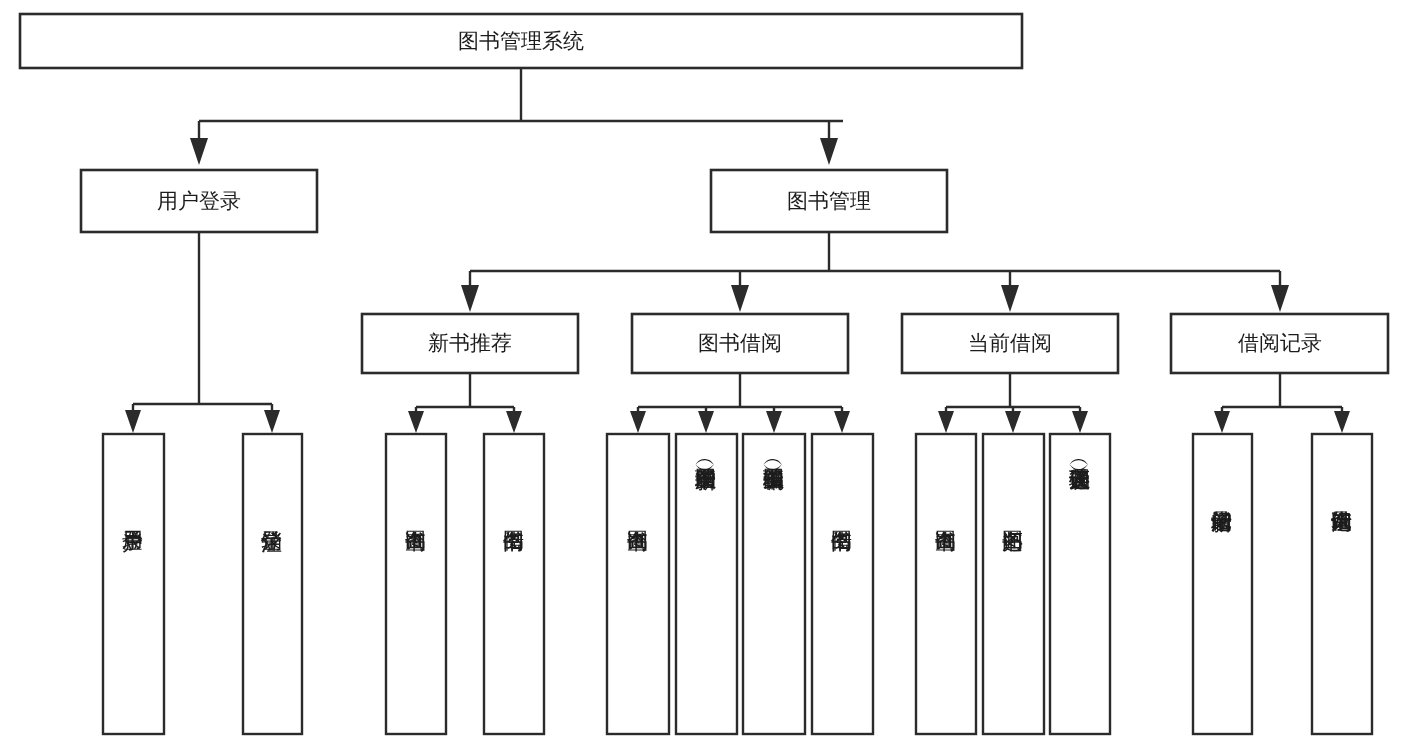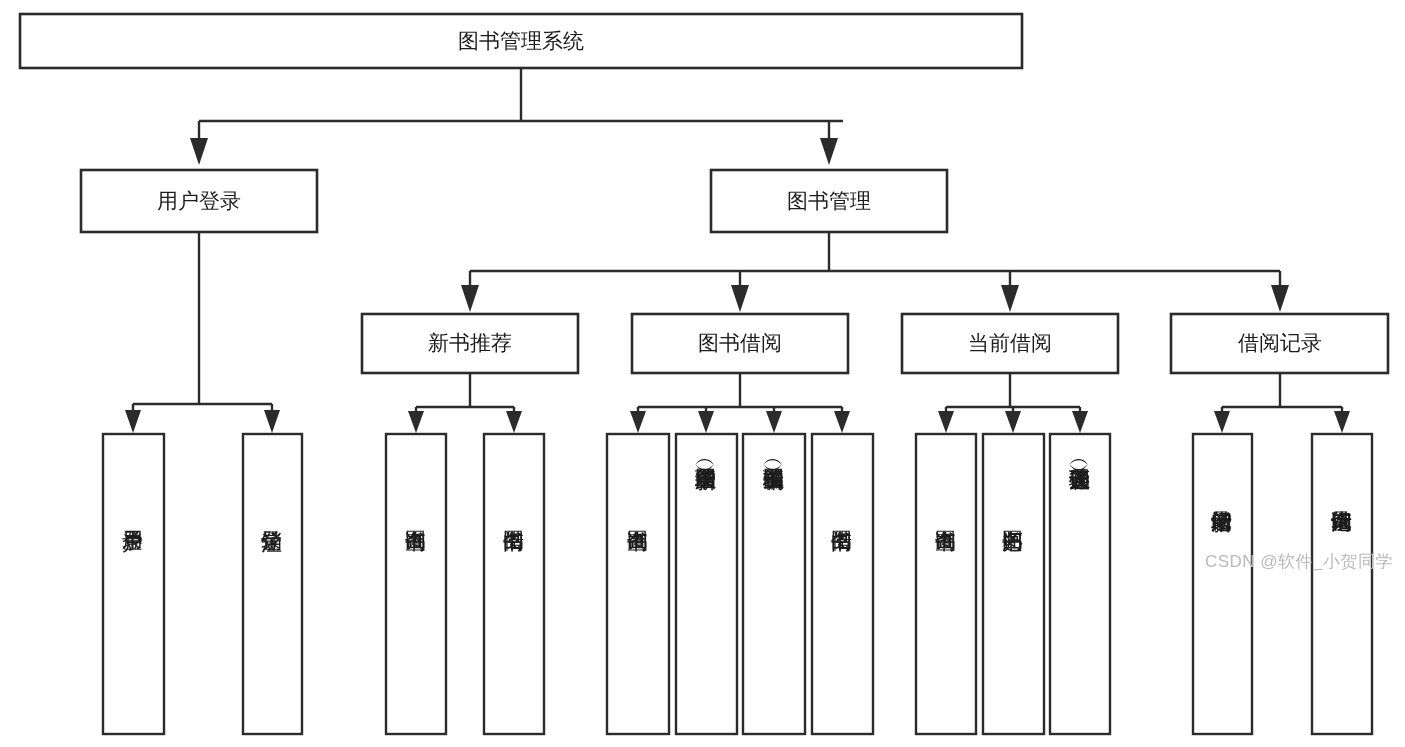--- a/index.html
+++ b/index.html
@@ -232,14 +232,13 @@
       <rect class="node-box thin" x="1193" y="434" width="59" height="300"></rect>
       <text class="node-label-vertical" x="1222" y="494" writing-mode="tb" glyph-orientation-vertical="0">新增借阅记录</text>
     </g>
     <g>
       <rect class="node-box thin" x="1312" y="434" width="60" height="300"></rect>
       <text class="node-label-vertical" x="1342" y="494" writing-mode="tb" glyph-orientation-vertical="0">查询借阅记录</text>
     </g>
 
   </svg>
 
-  <div class="watermark">CSDN @软件_小贺同学</div>
 </div>
 
 </body></html>

